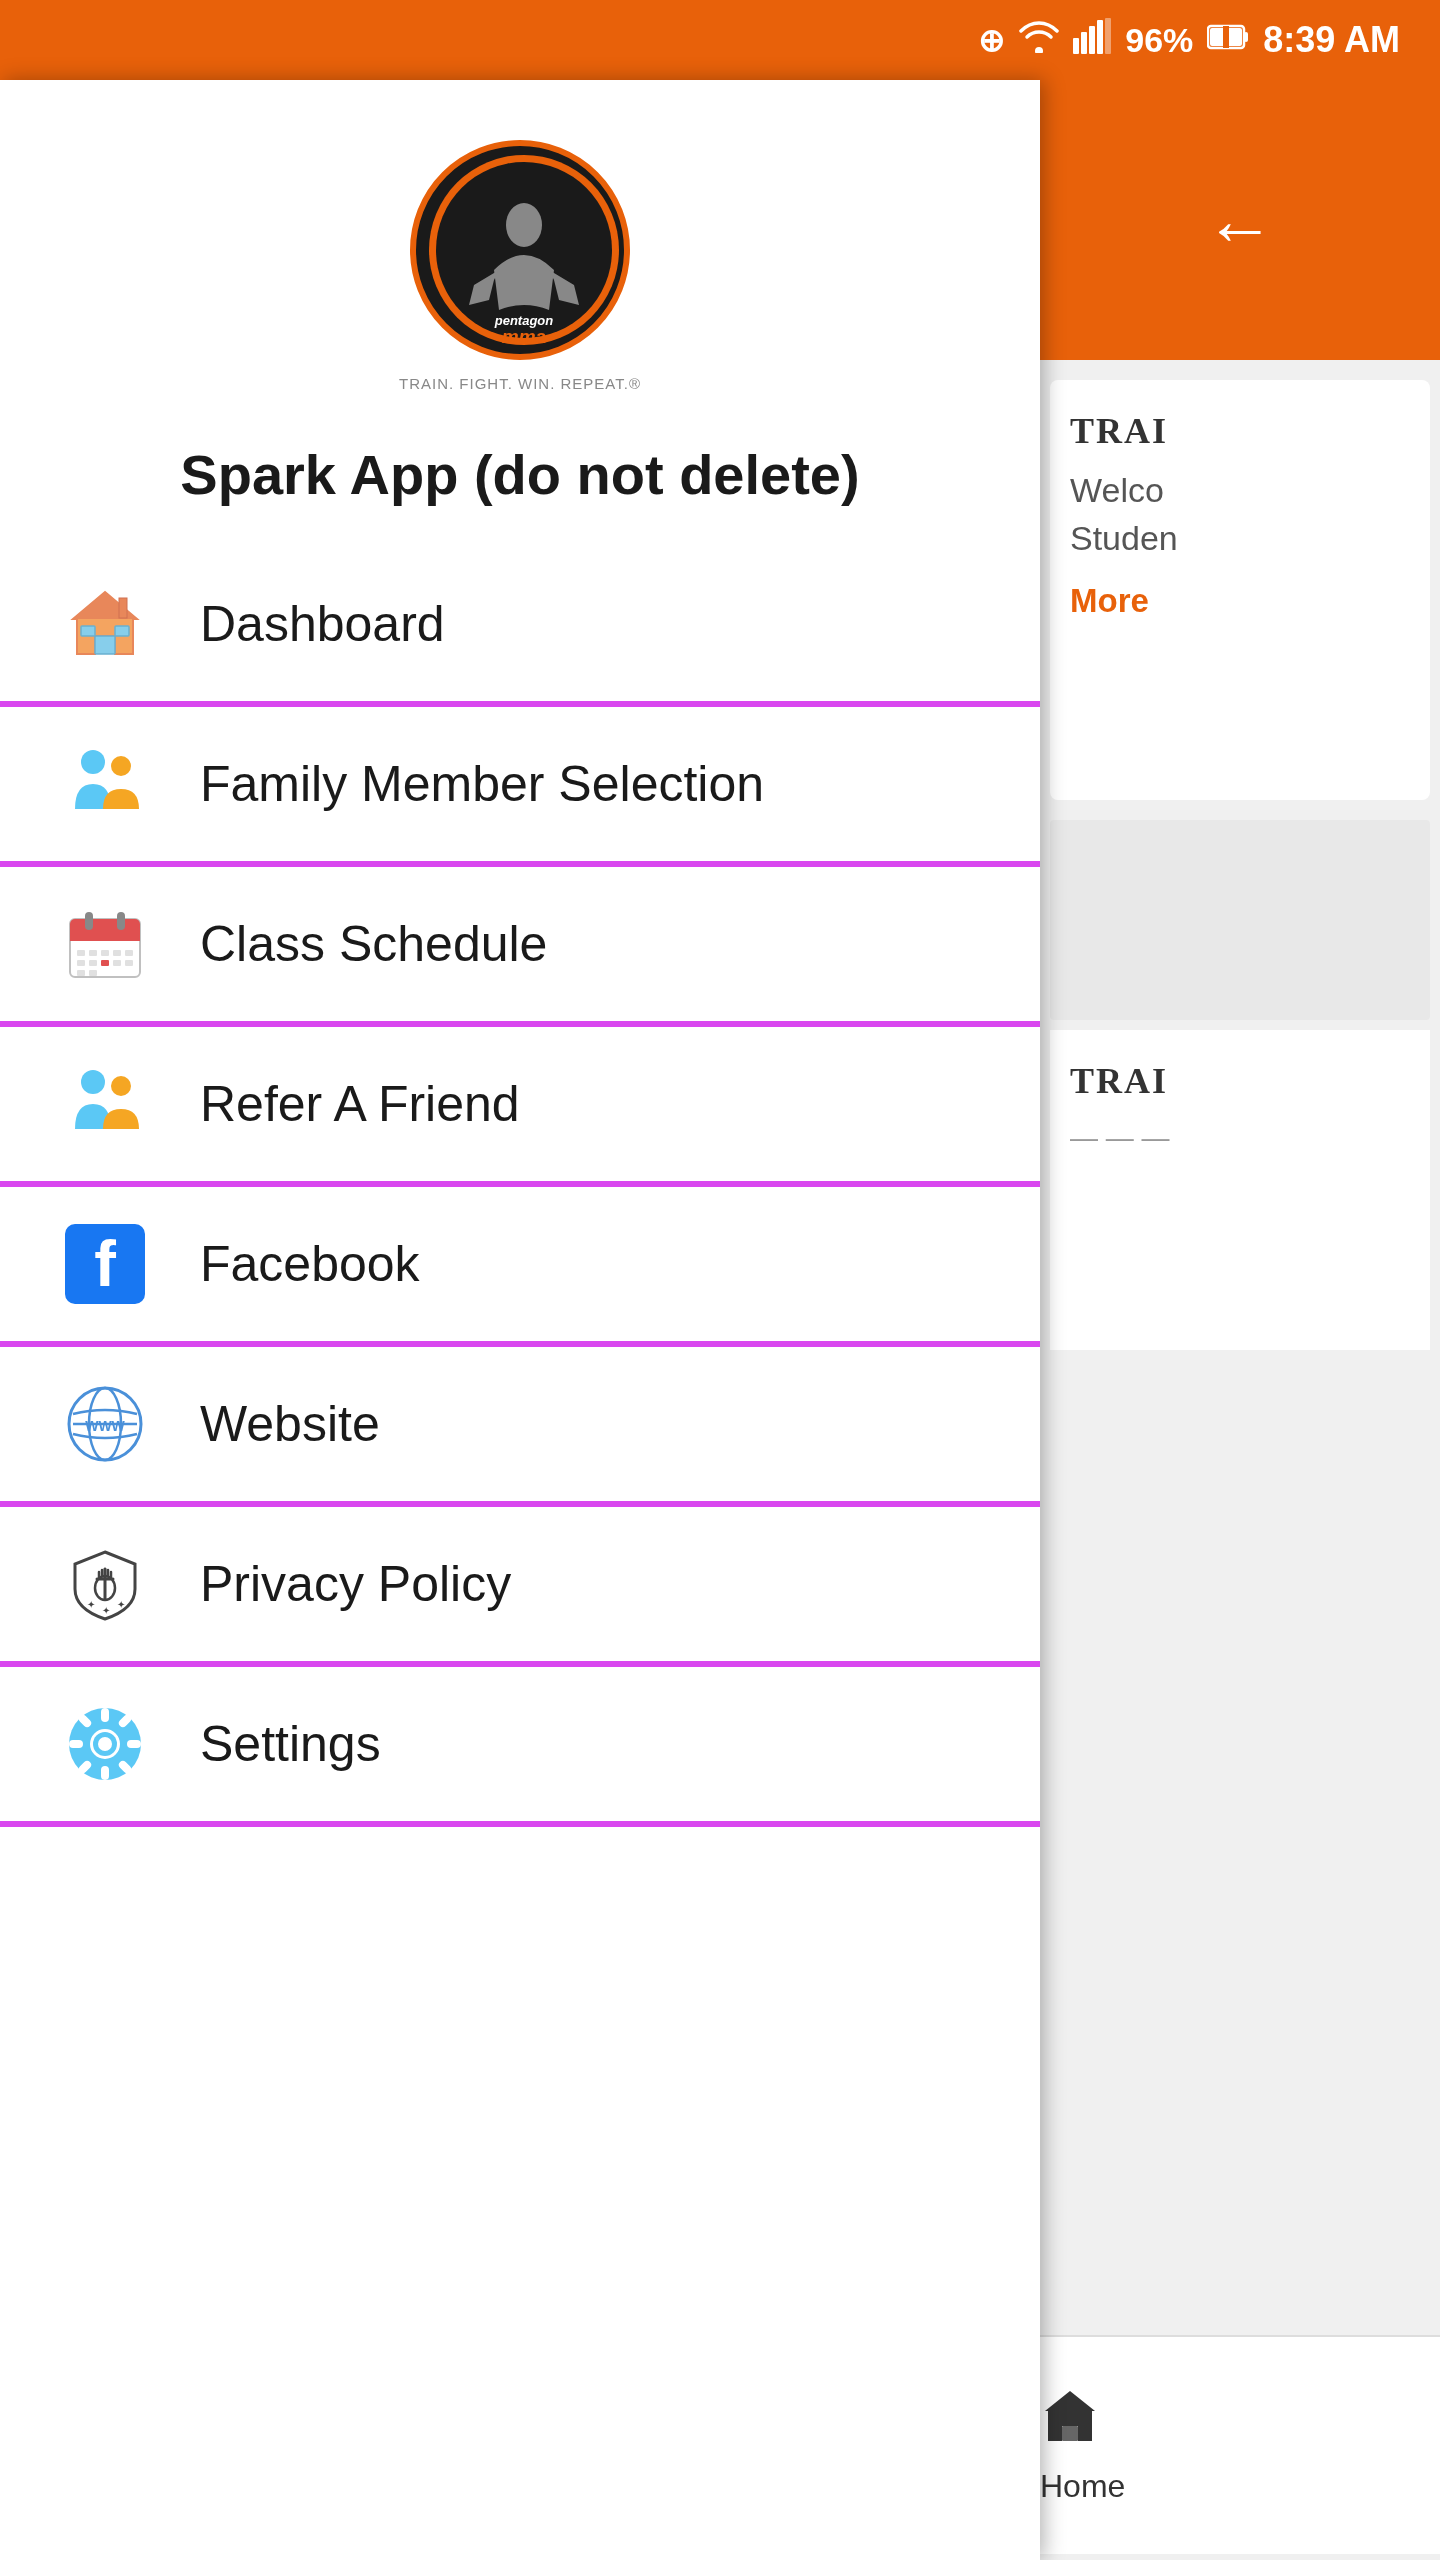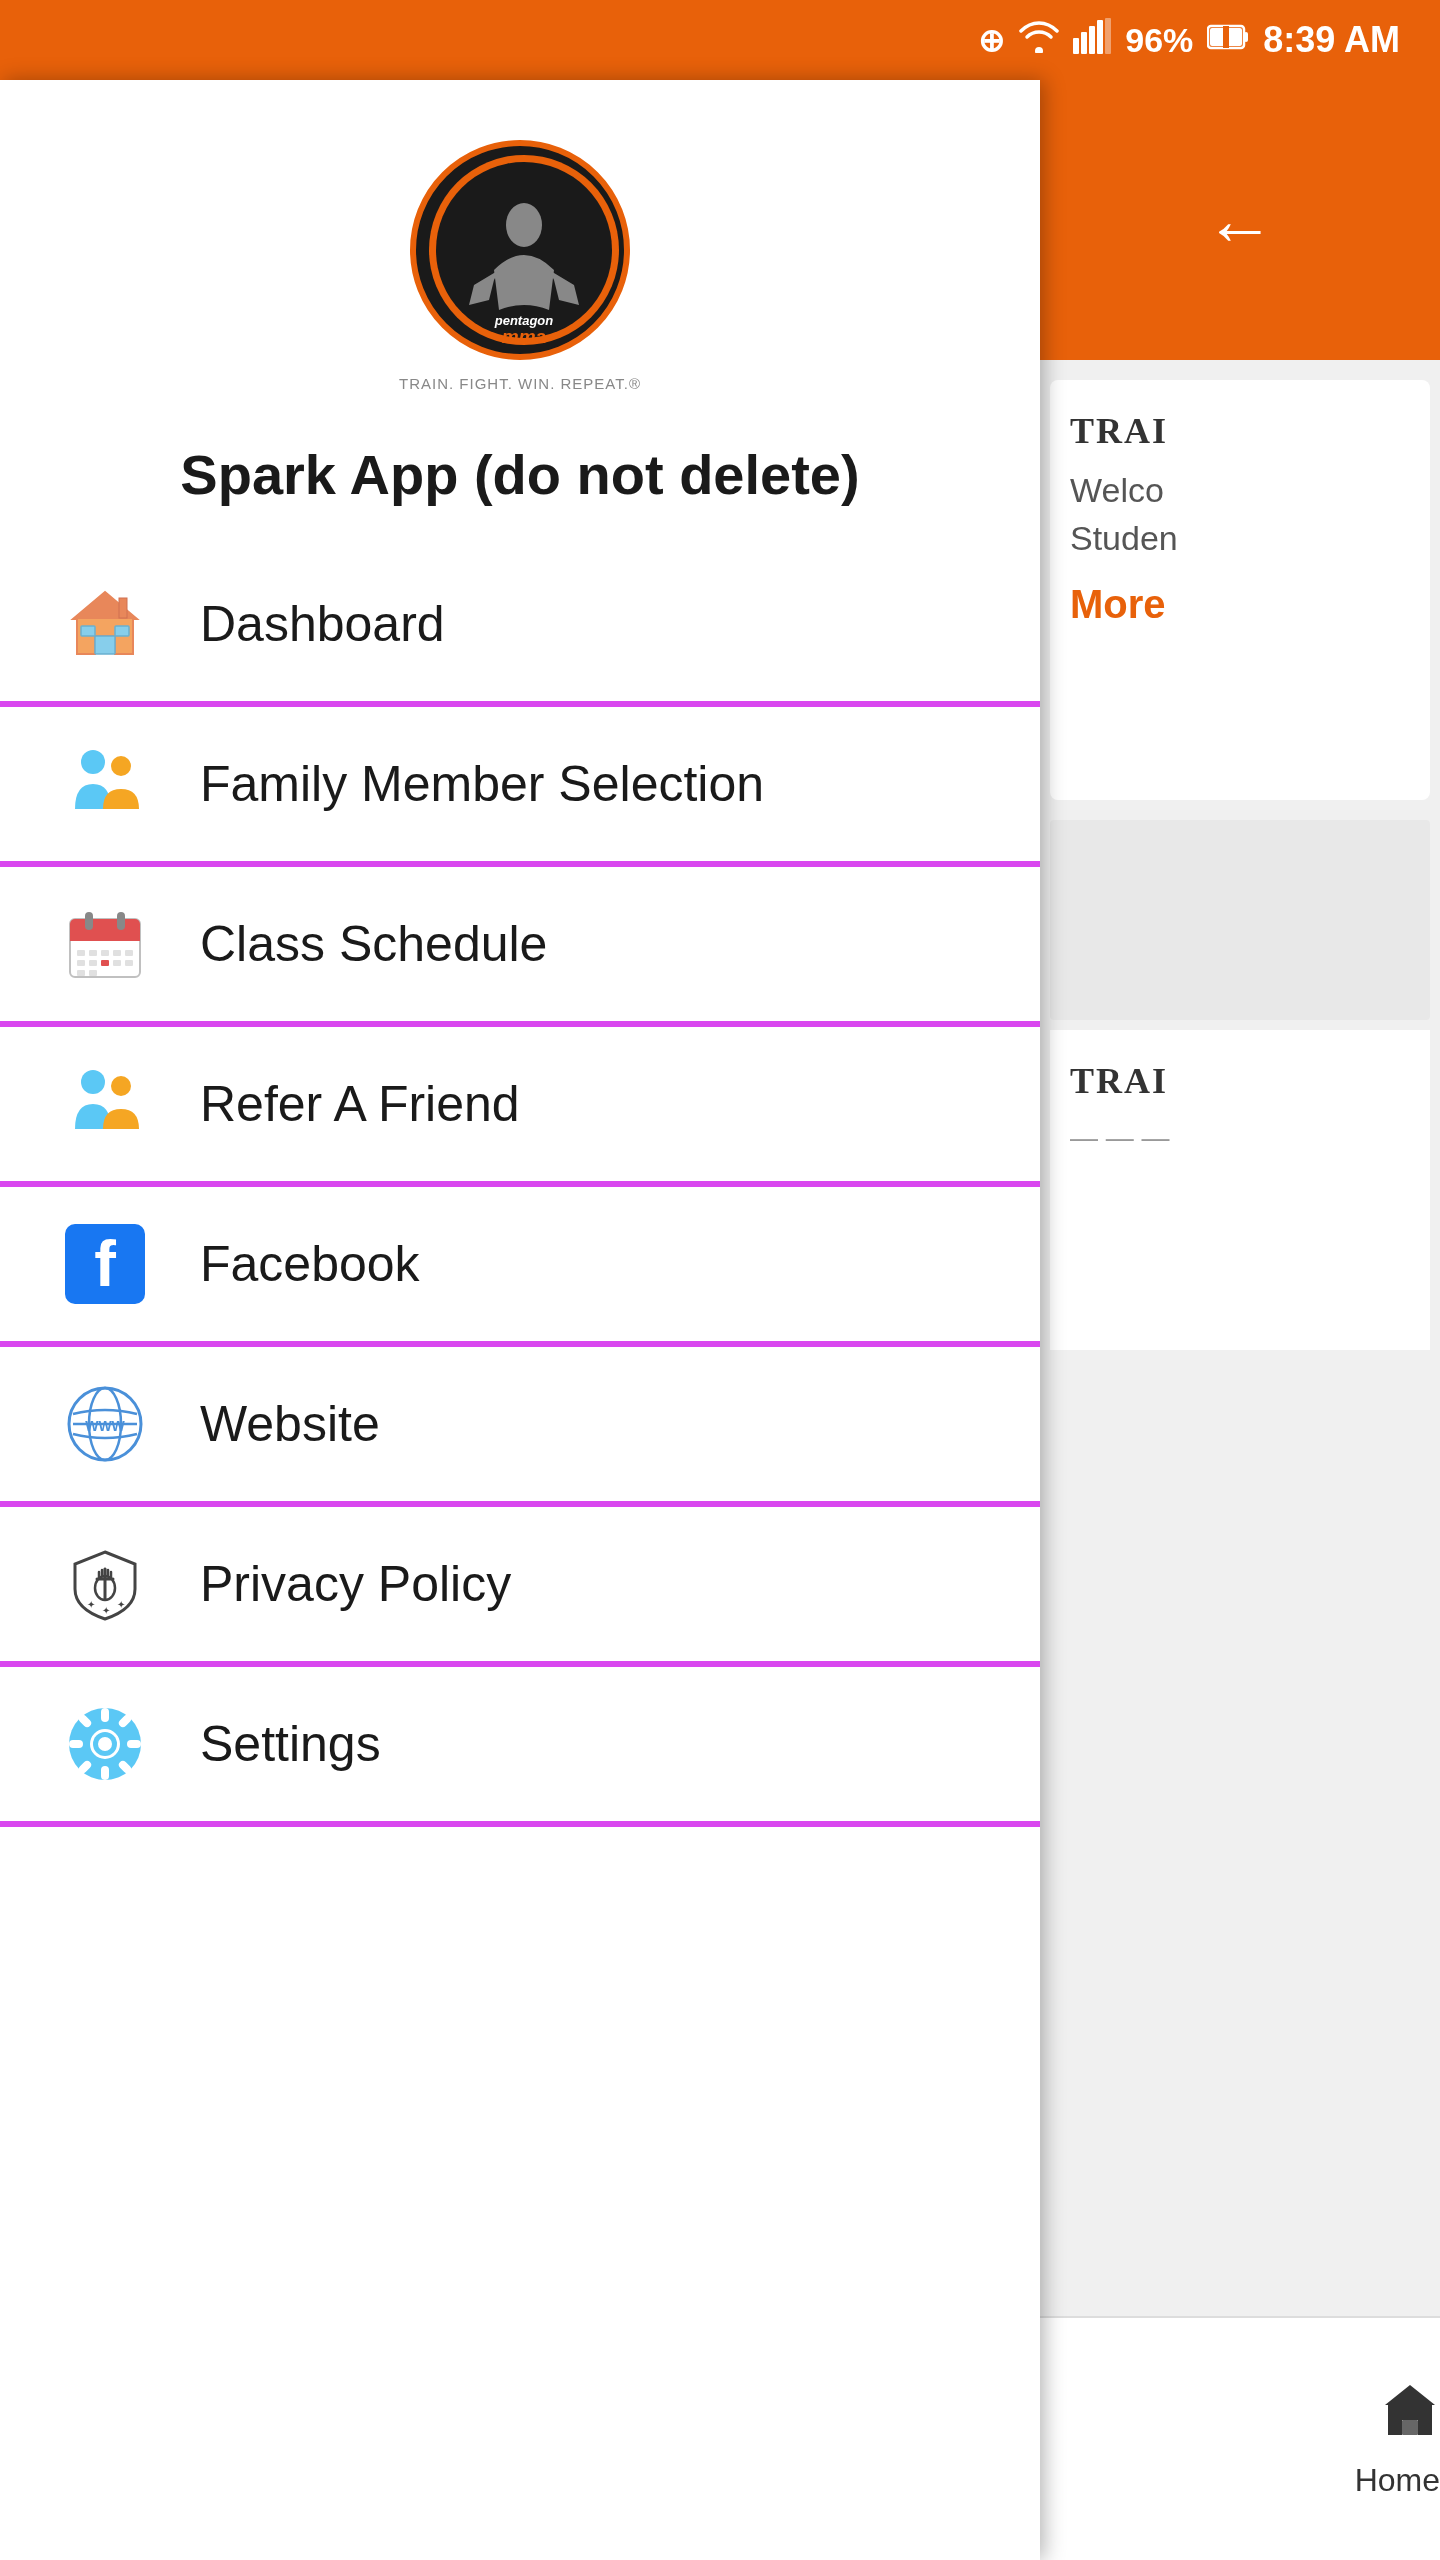--- a/index.html
+++ b/index.html
@@ -103,21 +103,21 @@
 
     .right-card-text {
       font-size: 34px;
       color: #555;
       margin-top: 15px;
       line-height: 1.4;
     }
 
     .right-card-more {
       color: #E8610A;
-      font-size: 40px;
+      font-size: 33px;
       font-weight: 600;
       margin-top: 20px;
       display: block;
     }
 
     .right-card-gray {
       background: #e8e8e8;
       margin: 10px 10px;
       height: 200px;
       border-radius: 4px;
@@ -127,27 +127,27 @@
       background: white;
       margin: 10px 10px;
       padding: 30px 20px;
       height: 320px;
       overflow: hidden;
     }
 
     
     .bottom-nav {
       position: absolute;
-      bottom: 0;
+      bottom: 6px;
       width: 400px;
-      height: 244px;
+      height: 219px;
       background: white;
       border-top: 2px solid #ddd;
       display: flex;
-      align-items: flex-end;
+      align-items: flex-start;
       justify-content: center;
       flex-direction: column;
       gap: 8px;
     }
 
     .home-icon-nav {
       font-size: 60px;
       color: #333;
     }
 

